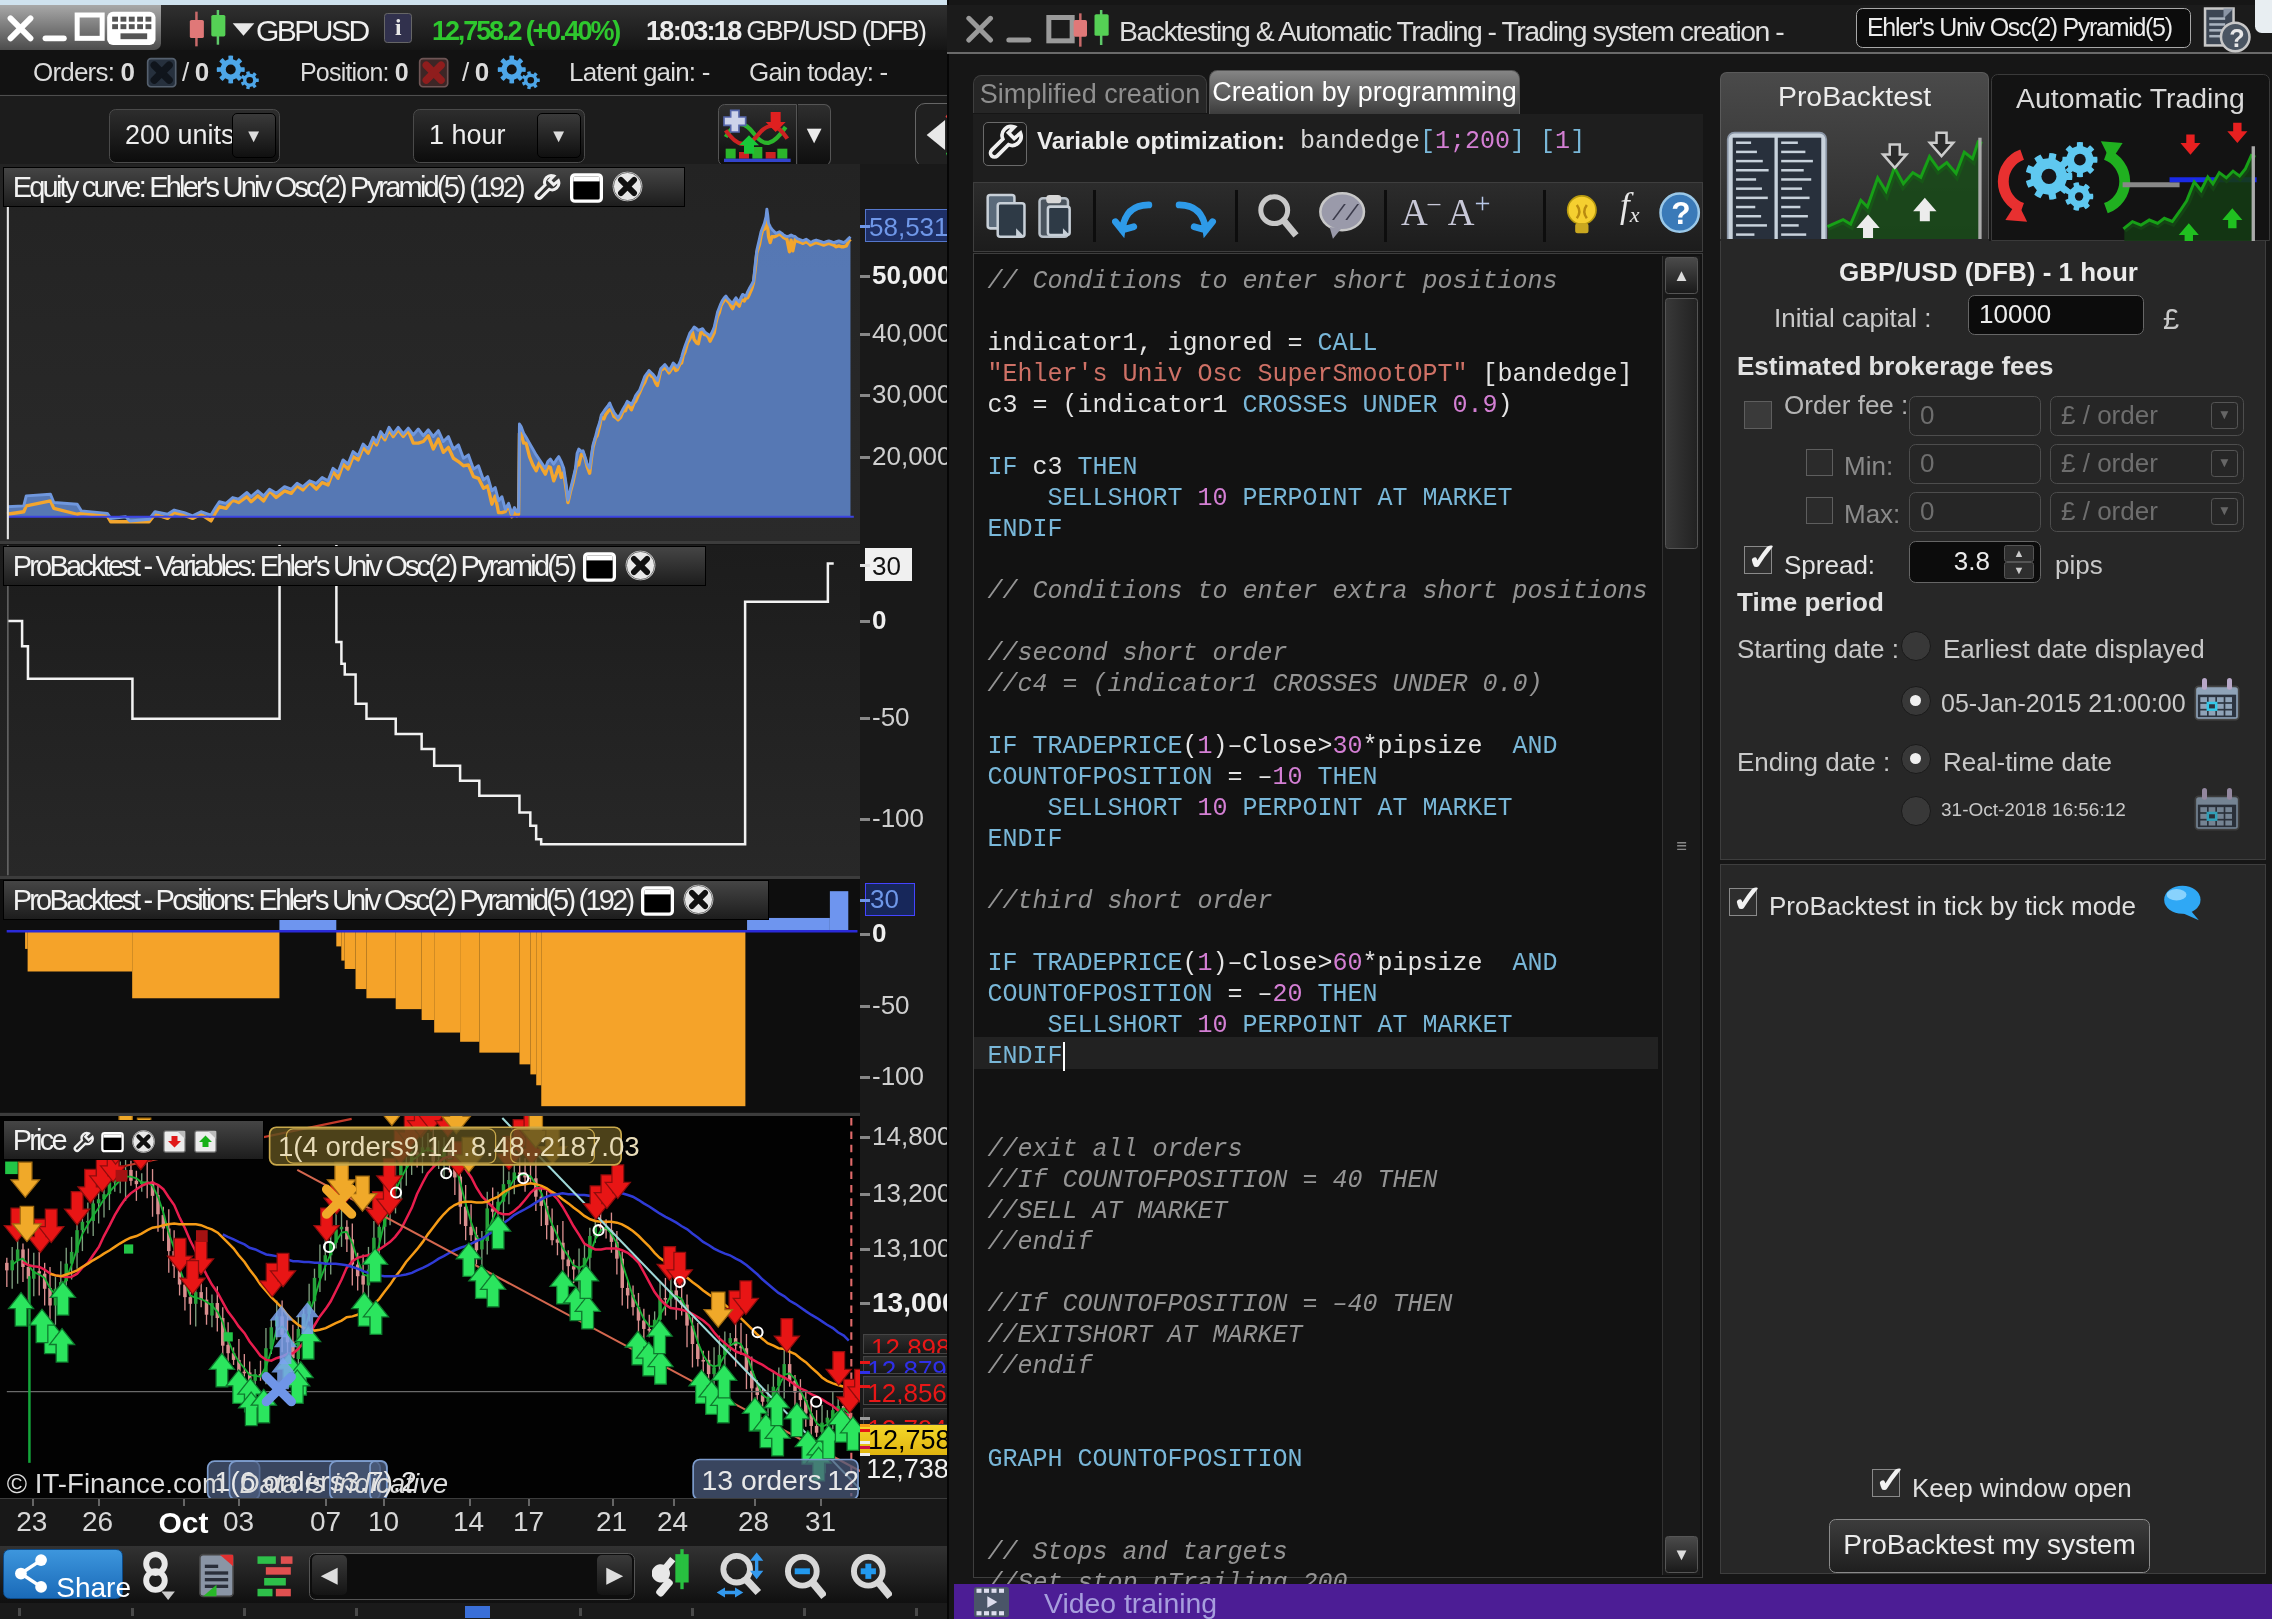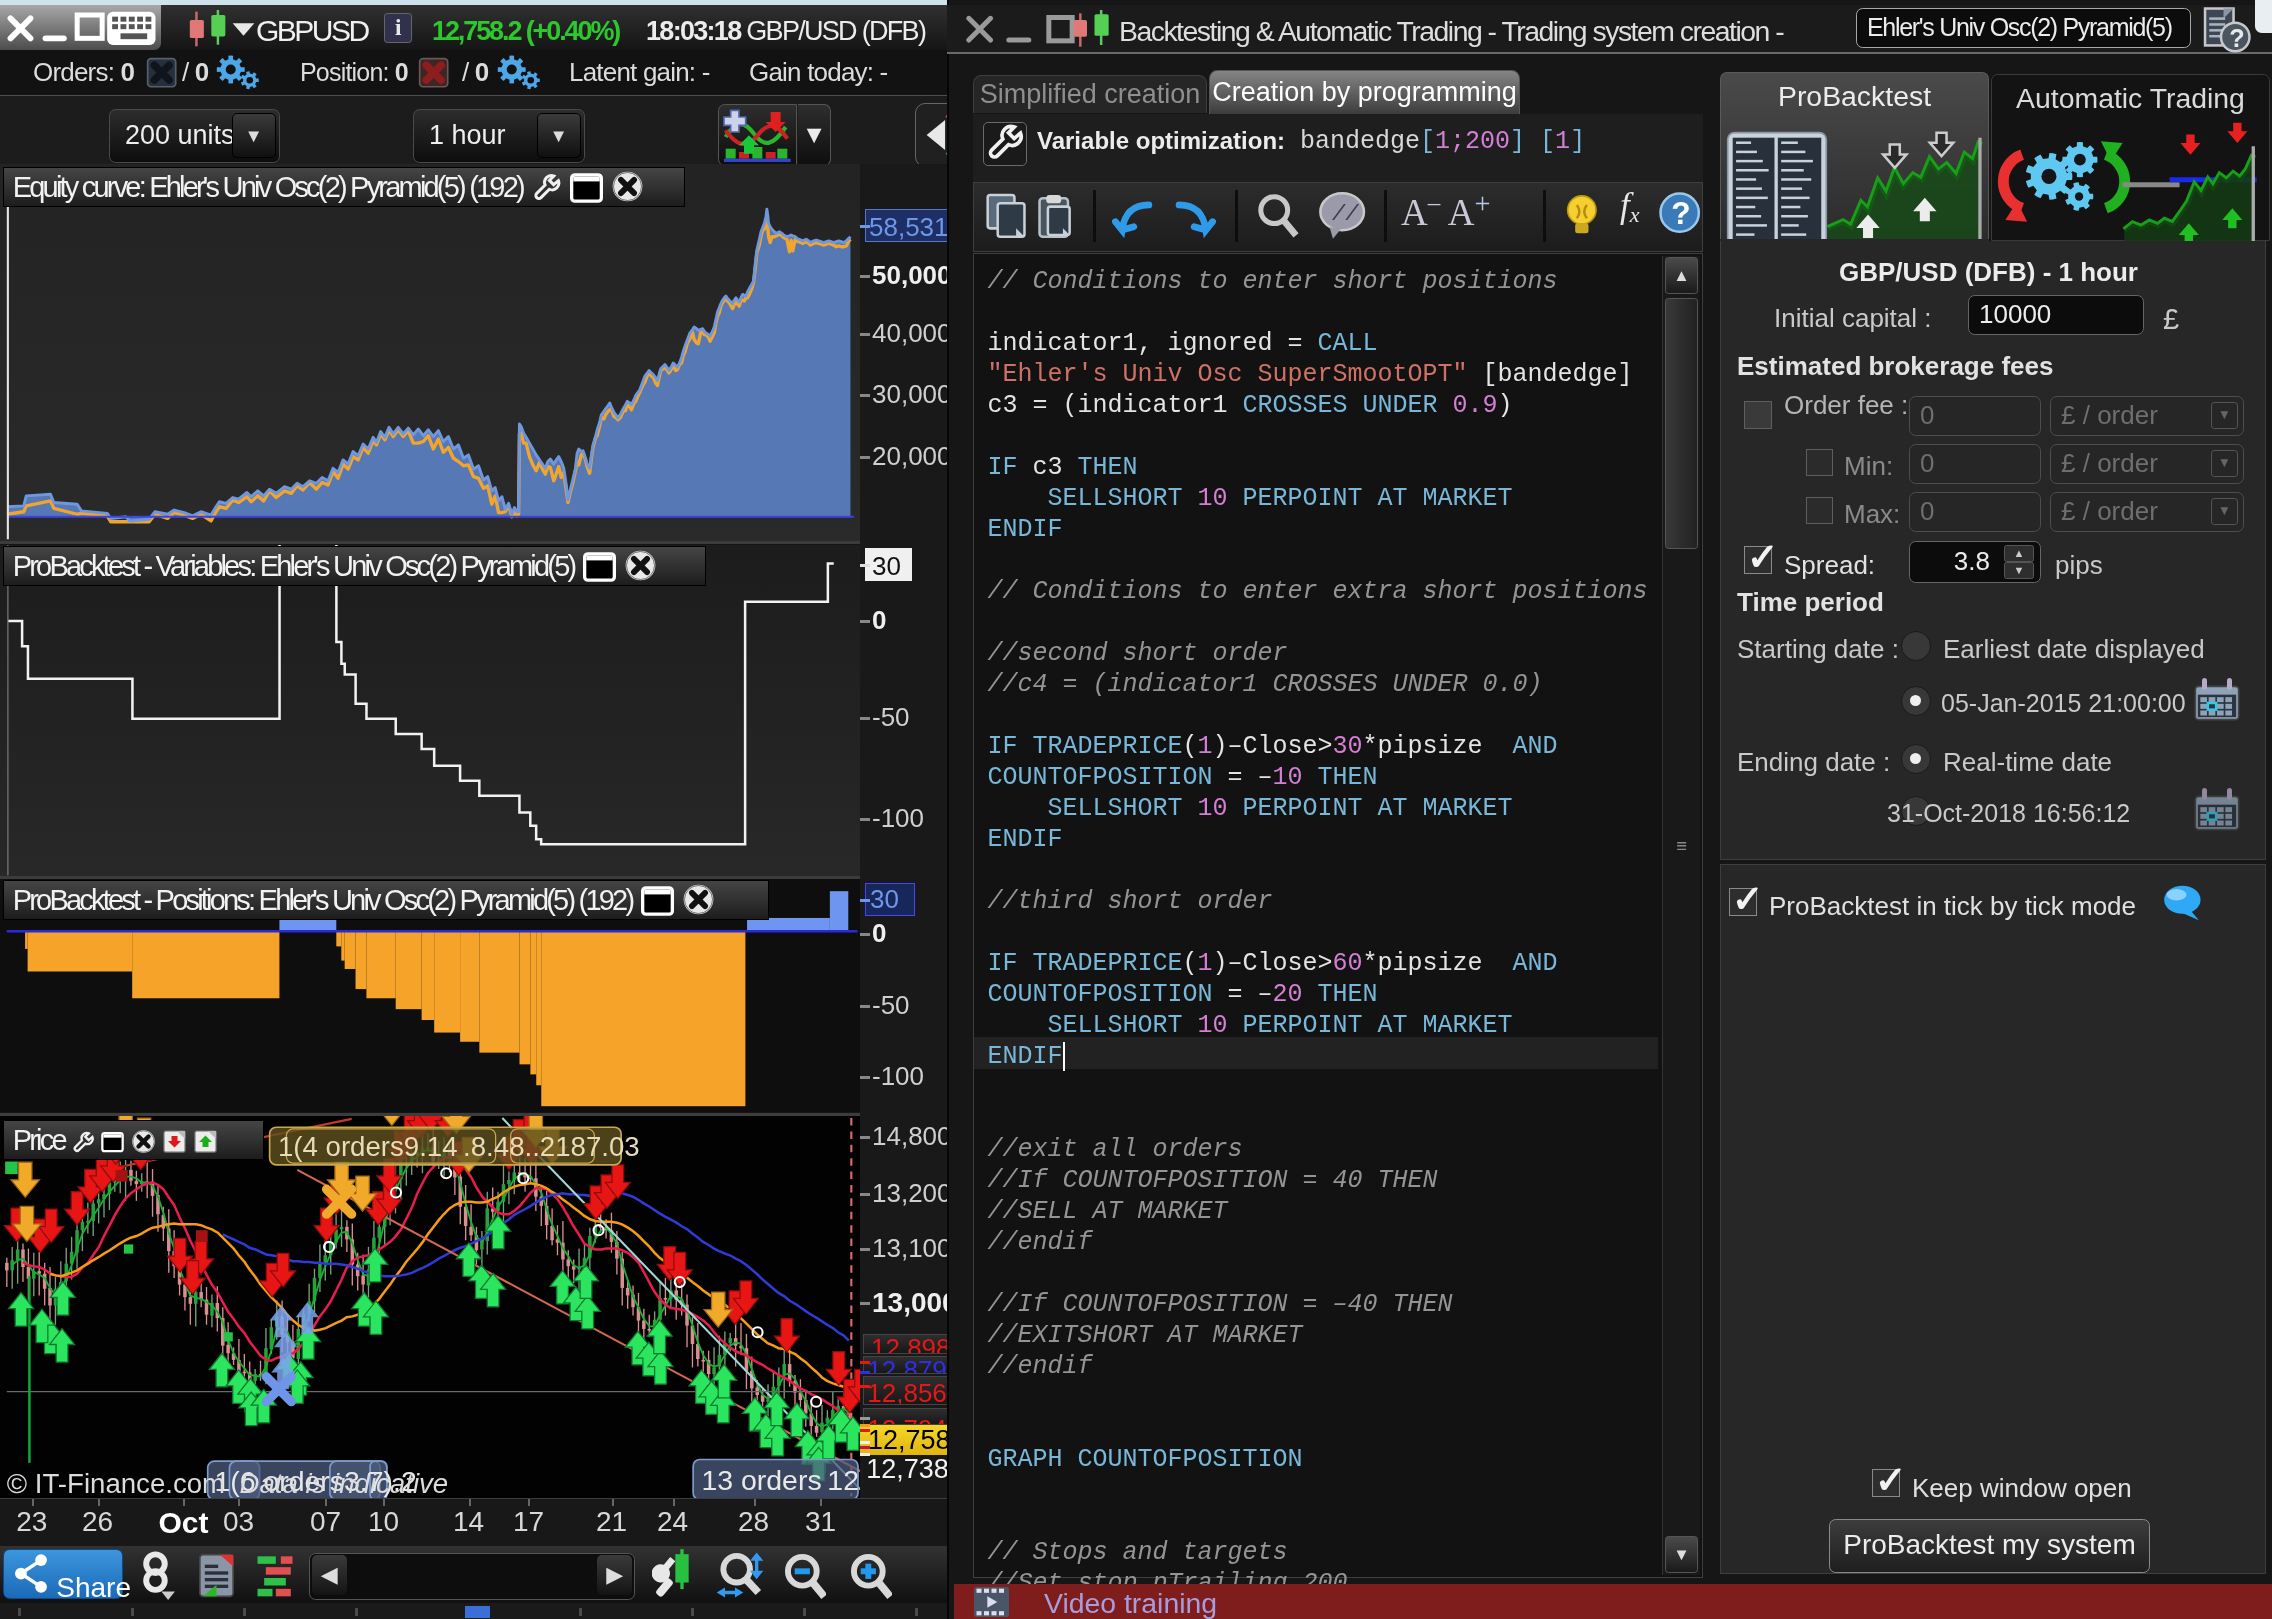--- a/index.html
+++ b/index.html
@@ -1008,21 +1008,21 @@
       <div style="height:31px;white-space:pre"><span class="cmt">// Stops and targets</span></div>
       <div style="height:31px;white-space:pre"><span class="cmt">//Set stop pTrailing 200</span></div>
     </div>
   <div class="a" style="right:1.7px;top:1.7px;width:38px;height:1319px;background:#191919;border-left:1.7px solid #333">
     <div class="a" style="left:1.7px;top:1.7px;width:33px;height:37px;background:linear-gradient(#4a4a4a,#1a1a1a);border:0.8px solid #555;border-radius:3.3px;color:#ddd;text-align:center;font-size:16.7px;line-height:35px">▲</div>
     <div class="a" style="left:1.7px;top:42px;width:33px;height:251px;background:linear-gradient(90deg,#383838,#222);border:0.8px solid #555;border-radius:3.3px"></div>
     <div class="a" style="left:1.7px;top:586px;width:33px;height:25px;color:#888;text-align:center;font-size:18.4px;line-height:8.4px">≡</div>
     <div class="a" style="left:1.7px;bottom:1.7px;width:33px;height:37px;background:linear-gradient(#4a4a4a,#1a1a1a);border:0.8px solid #555;border-radius:3.3px;color:#ddd;text-align:center;font-size:16.7px;line-height:35px">▼</div>
   </div>
 </div>
-<div class="a" style="left:954px;top:1584px;width:1319px;height:36px;background:#7f1d1d">
+<div class="a" style="left:954px;top:1584px;width:1319px;height:36px;background:#4c1d95">
   <svg class="a" style="left:20px;top:3.3px" width="35" height="30" viewBox="0 0 42 36">
       <rect x="0" y="0" width="42" height="36" rx="3" fill="#4a5568"></rect>
       <g fill="#dde">
         <rect x="3" y="2" width="6" height="5"></rect>
         <rect x="12" y="2" width="6" height="5"></rect>
         <rect x="21" y="2" width="6" height="5"></rect>
         <rect x="30" y="2" width="6" height="5"></rect>
         <rect x="3" y="29" width="6" height="5"></rect>
         <rect x="12" y="29" width="6" height="5"></rect>
         <rect x="21" y="29" width="6" height="5"></rect>
@@ -1176,21 +1176,21 @@
         <rect x="40" y="41" width="8" height="6"></rect>
       </g>
       <rect x="19" y="32" width="10" height="8" fill="none" stroke="#35c8e8" stroke-width="3"></rect>
       <rect x="12" y="2" width="6" height="14" rx="3" fill="#b8a8c8"></rect>
       <rect x="42" y="2" width="6" height="14" rx="3" fill="#b8a8c8"></rect>
     </svg></div>
 <div class="lbl" style="left:1737px;top:747px">Ending date :</div>
 <div class="radio sel" style="left:1901px;top:744px"></div>
 <div class="lbl" style="left:1943px;top:747px">Real-time date</div>
 <div class="radio" style="left:1901px;top:796px"></div>
-<div class="lbl" style="left:1887px;top:799px;font-size:25px">31-Oct-2018 16:56:12</div>
+<div class="lbl" style="left:1941px;top:799px;font-size:19px">31-Oct-2018 16:56:12</div>
 <div class="a" style="left:2192px;top:786px;opacity:0.75"><svg width="50" height="49" viewBox="0 0 60 58">
       <rect x="4" y="12" width="52" height="40" rx="4" fill="#8fa3b8" stroke="#444" stroke-width="2"></rect>
       <rect x="7" y="22" width="46" height="27" fill="#2c3440"></rect>
       <g fill="#8fa3b8">
         <rect x="10" y="25" width="8" height="6"></rect>
         <rect x="20" y="25" width="8" height="6"></rect>
         <rect x="30" y="25" width="8" height="6"></rect>
         <rect x="40" y="25" width="8" height="6"></rect>
         <rect x="10" y="33" width="8" height="6"></rect>
         <rect x="30" y="33" width="8" height="6"></rect>

